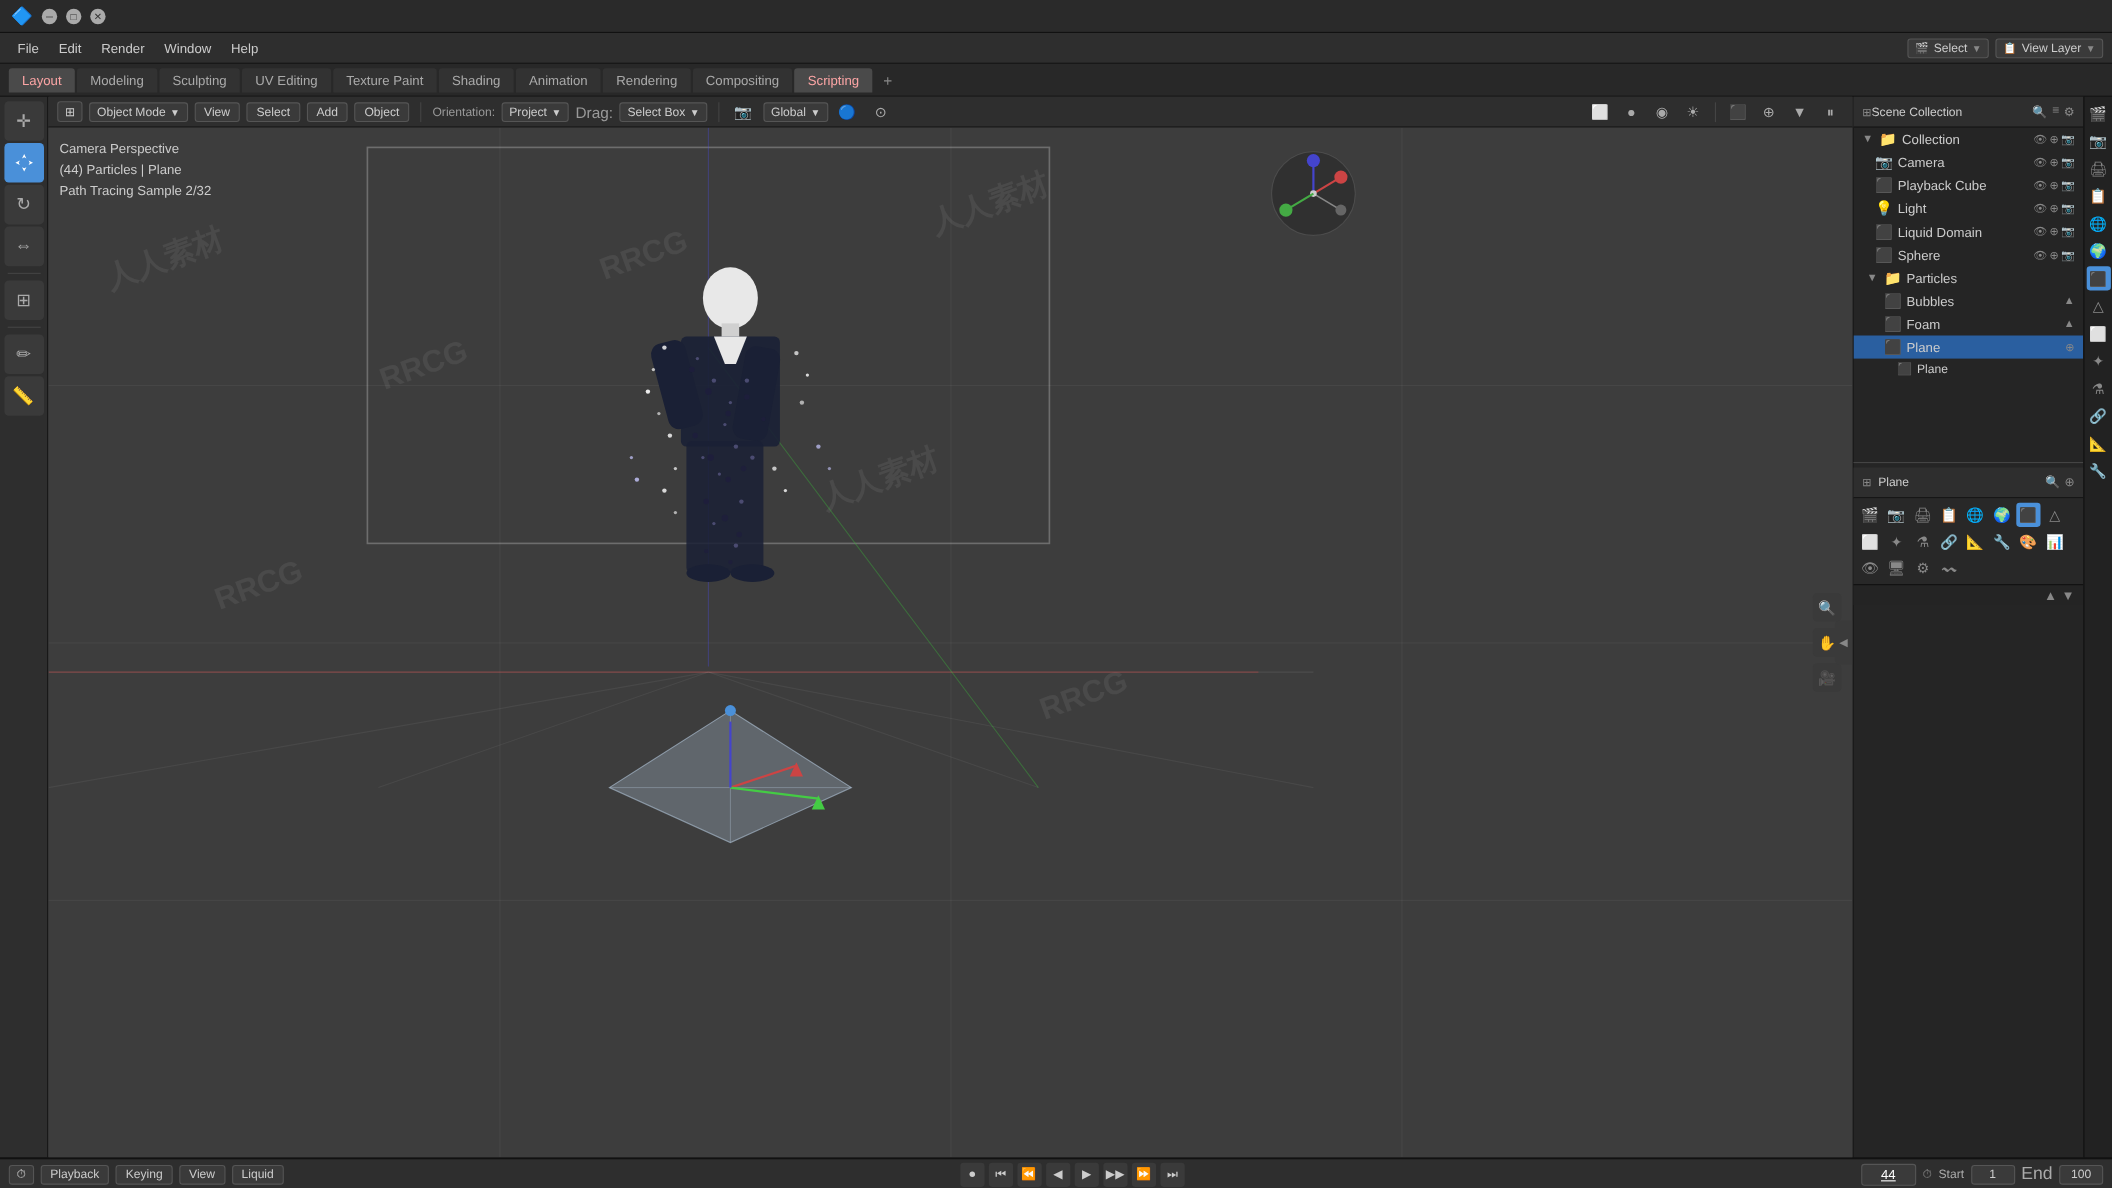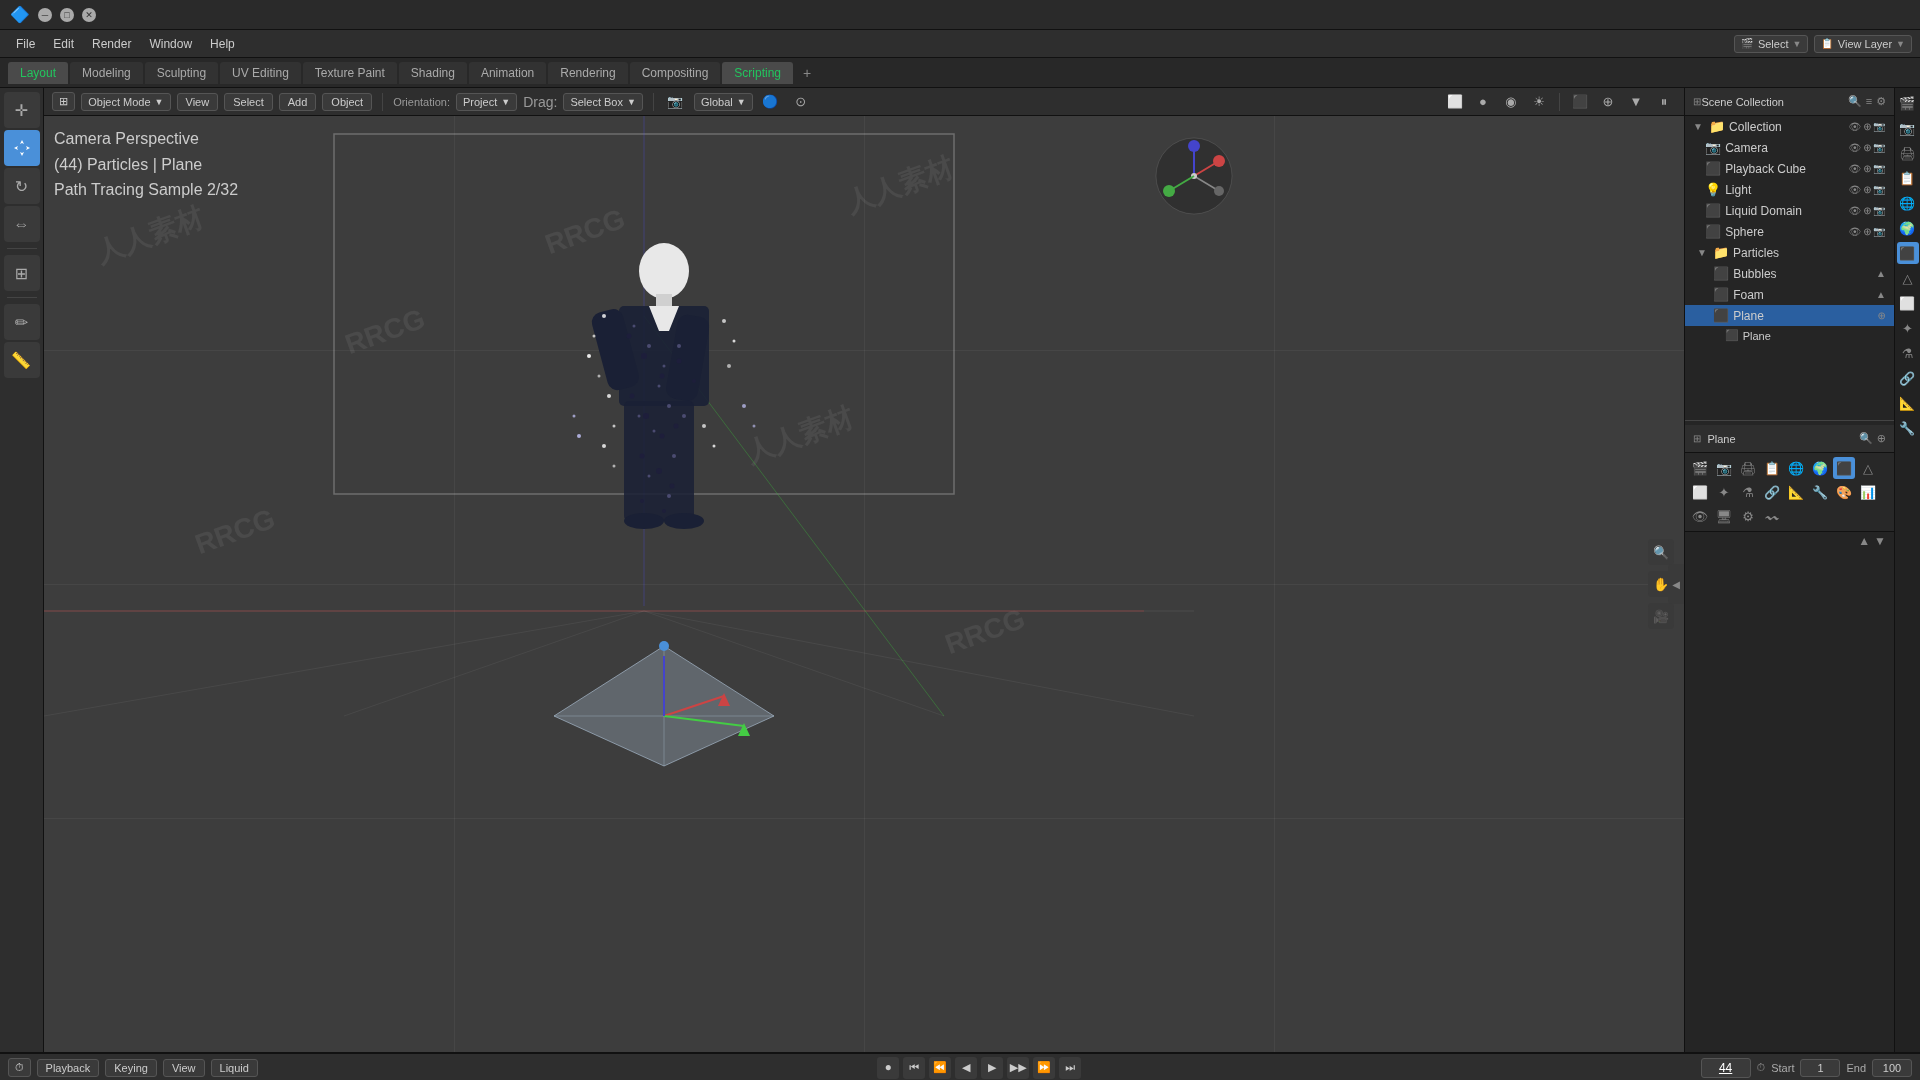--- a/index.html
+++ b/index.html
@@ -82,21 +82,21 @@
     .ws-tab {
       padding: 4px 12px;
       cursor: pointer;
       border-radius: 3px 3px 0 0;
       font-size: 12px;
       color: #aaa;
       background: #323232;
     }
     .ws-tab.active {
       background: #4a4a4a;
-      color: #22c55e;
+      color: #fca5a5;
     }
     .ws-tab-add {
       padding: 4px 8px;
       cursor: pointer;
       color: #888;
       font-size: 14px;
     }
 
     
     #main {
@@ -194,21 +194,21 @@
       user-select: none;
       transform: rotate(-20deg);
     }
 
     
     #viewport-info {
       position: absolute;
       top: 10px;
       left: 10px;
       color: #ccc;
-      font-size: 16px;
+      font-size: 12px;
       line-height: 1.6;
     }
 
     
     #viewport-side-icons {
       position: absolute;
       right: 10px;
       top: 50%;
       transform: translateY(-50%);
       display: flex;
@@ -879,18 +879,18 @@
       <div class="tl-btn" title="Next Keyframe">⏩</div>
       <div class="tl-btn" title="Jump to End">⏭</div>
     </div>
     <div style="flex:1;"></div>
 
     <div style="display:flex;align-items:center;gap:6px;">
       <input type="text" id="frame-input" value="44" style="width: 50px; background: rgb(58, 58, 58); border: 1px solid rgb(85, 85, 85); color: rgb(255, 255, 255); text-align: center; padding: 2px 4px; font-size: 12px; border-radius: 3px;">
       <span style="font-size:11px;color:#888;">⏱</span>
       <span style="font-size:11px;color:#aaa;">Start</span>
       <input type="text" class="frame-field" value="1" style="">
-      <span style="font-size:11px;color:#aaa;">End</span>
+      <span style="font-size:16px;color:#aaa;">End</span>
       <input type="text" class="frame-field" value="100" style="">
     </div>
   </div>
 
 </div>
 
 </body></html>

